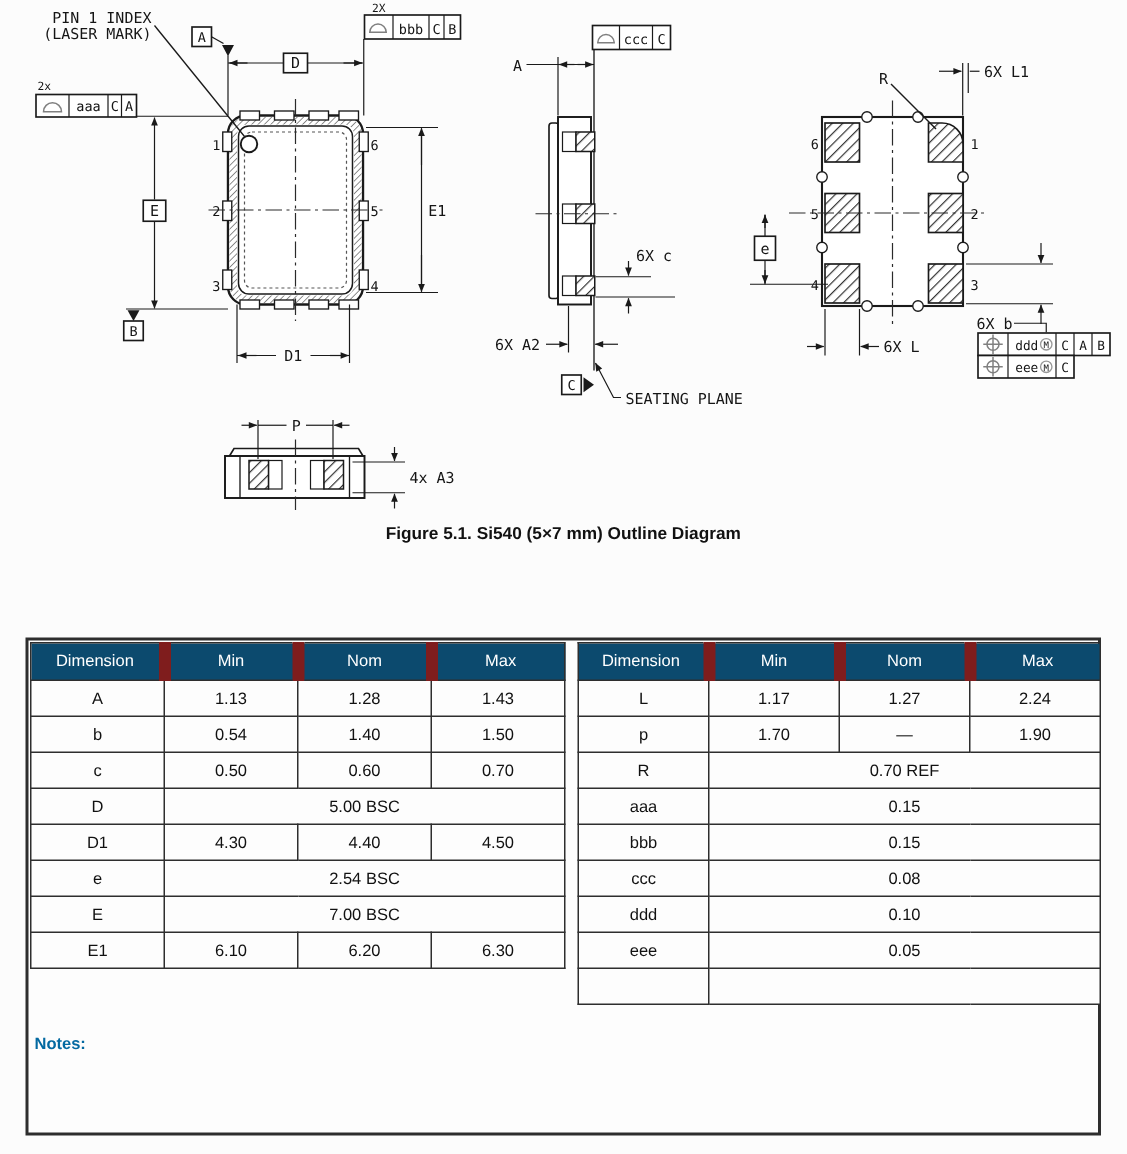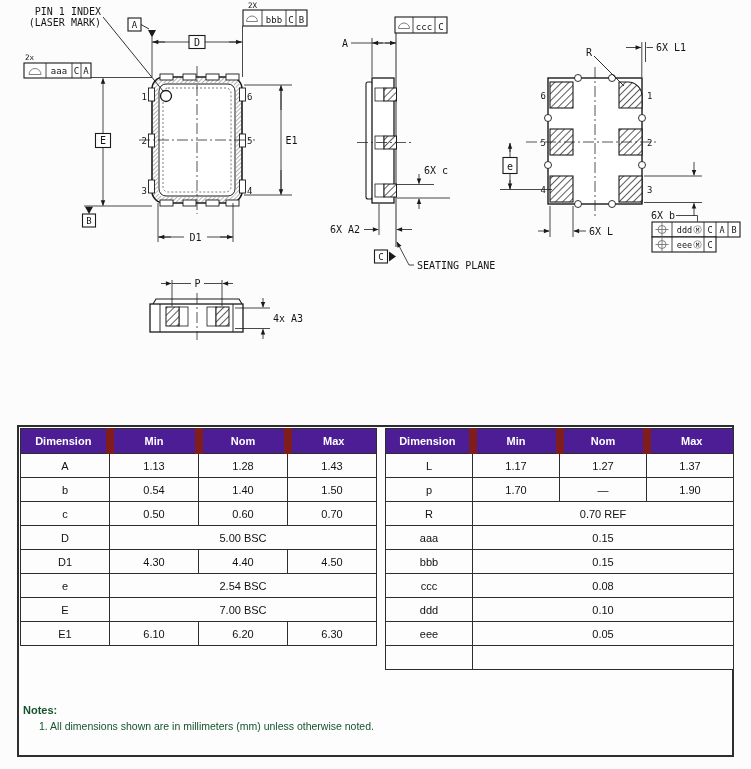--- a/index.html
+++ b/index.html
@@ -12,24 +12,24 @@
   .ln8{stroke:#1a1a1a;stroke-width:.8;fill:none;}
   .cl{stroke:#2a2a2a;stroke-width:.8;stroke-dasharray:11 3 2 3;fill:none;}
   .fcf{fill:#ffffff;stroke:#1a1a1a;stroke-width:1.1;}
   .sym{stroke:#808080;stroke-width:1;fill:none;}
   .caption{position:absolute;width:100%;text-align:center;font-weight:bold;font-size:11.5px;color:#111;}
   .tables-frame{position:absolute;left:17px;top:425px;width:717px;height:332px;
     border:2px solid #2e2e2e;background:#fdfdfd;box-sizing:border-box;}
   table.dim{border-collapse:collapse;position:absolute;top:1px;table-layout:fixed;font-size:11px;}
   table.dim.left{left:1px;width:357px;}
   table.dim.right{left:366px;width:349px;}
-  .dim th{background:#4c1d95;color:#fff;font-weight:bold;height:24px;border:1.5px solid #2e2e2e;padding:0;}
+  .dim th{background:#0c4a6e;color:#fff;font-weight:normal;height:24px;border:1.5px solid #2e2e2e;padding:0;}
   .dim th + th{border-left:8px solid #7f1d1d;}
   .dim td{height:23px;text-align:center;border:1.5px solid #2e2e2e;background:#fdfdfd;color:#111;padding:0;}
-  .notes{position:absolute;left:4px;top:277px;width:700px;color:#14532d;}
+  .notes{position:absolute;left:4px;top:263px;width:700px;color:#0369a1;}
   .notes .nt{font-weight:bold;font-size:11px;}
   .note-item{margin:4px 0 0 16px;font-size:10.5px;}
 </style>
 </head>
 <body>
 
 <div class="page">
 
 <svg width="751" height="420" viewBox="0 0 751 420">
   <defs>
@@ -318,20 +318,21 @@
     <text class="t10" text-anchor="middle" x="197.5" y="287">P</text>
 
     <line x1="235" y1="308" x2="270" y2="308" class="ln8"></line>
     <line x1="235" y1="328.5" x2="270" y2="328.5" class="ln8"></line>
     <line x1="263" y1="298" x2="263" y2="307.3" class="ln8" marker-end="url(#arr)"></line>
     <line x1="263" y1="339" x2="263" y2="329.2" class="ln8" marker-end="url(#arr)"></line>
     <text class="t10" x="273" y="322">4x A3</text>
   </g>
 </svg>
 
+<div class="caption" style="top:350px">Figure 5.1.  Si540 (5×7 mm) Outline Diagram</div>
 
 <div class="tables-frame">
 
   <table class="dim left">
     <colgroup>
           <col style="width:25%">
           <col style="width:25%">
           <col style="width:25%">
           <col style="width:25%">
         </colgroup>
@@ -402,21 +403,21 @@
         <th>Min</th>
         <th>Nom</th>
         <th>Max</th>
       </tr>
     </thead>
     <tbody>
       <tr>
             <td>L</td>
             <td>1.17</td>
             <td>1.27</td>
-            <td>1.37</td>
+            <td>2.24</td>
           </tr>
       <tr>
             <td>p</td>
             <td>1.70</td>
             <td>—</td>
             <td>1.90</td>
           </tr>
       <tr>
             <td>R</td>
             <td colspan="3">0.70 REF</td>
@@ -443,17 +444,16 @@
           </tr>
       <tr>
             <td></td>
             <td colspan="3"></td>
           </tr>
     </tbody>
   </table>
 
   <div class="notes">
     <div class="nt">Notes:</div>
-    <div class="note-item">1. All dimensions shown are in millimeters (mm) unless otherwise noted.</div>
   </div>
 
 </div>
 </div>
 
 </body></html>

